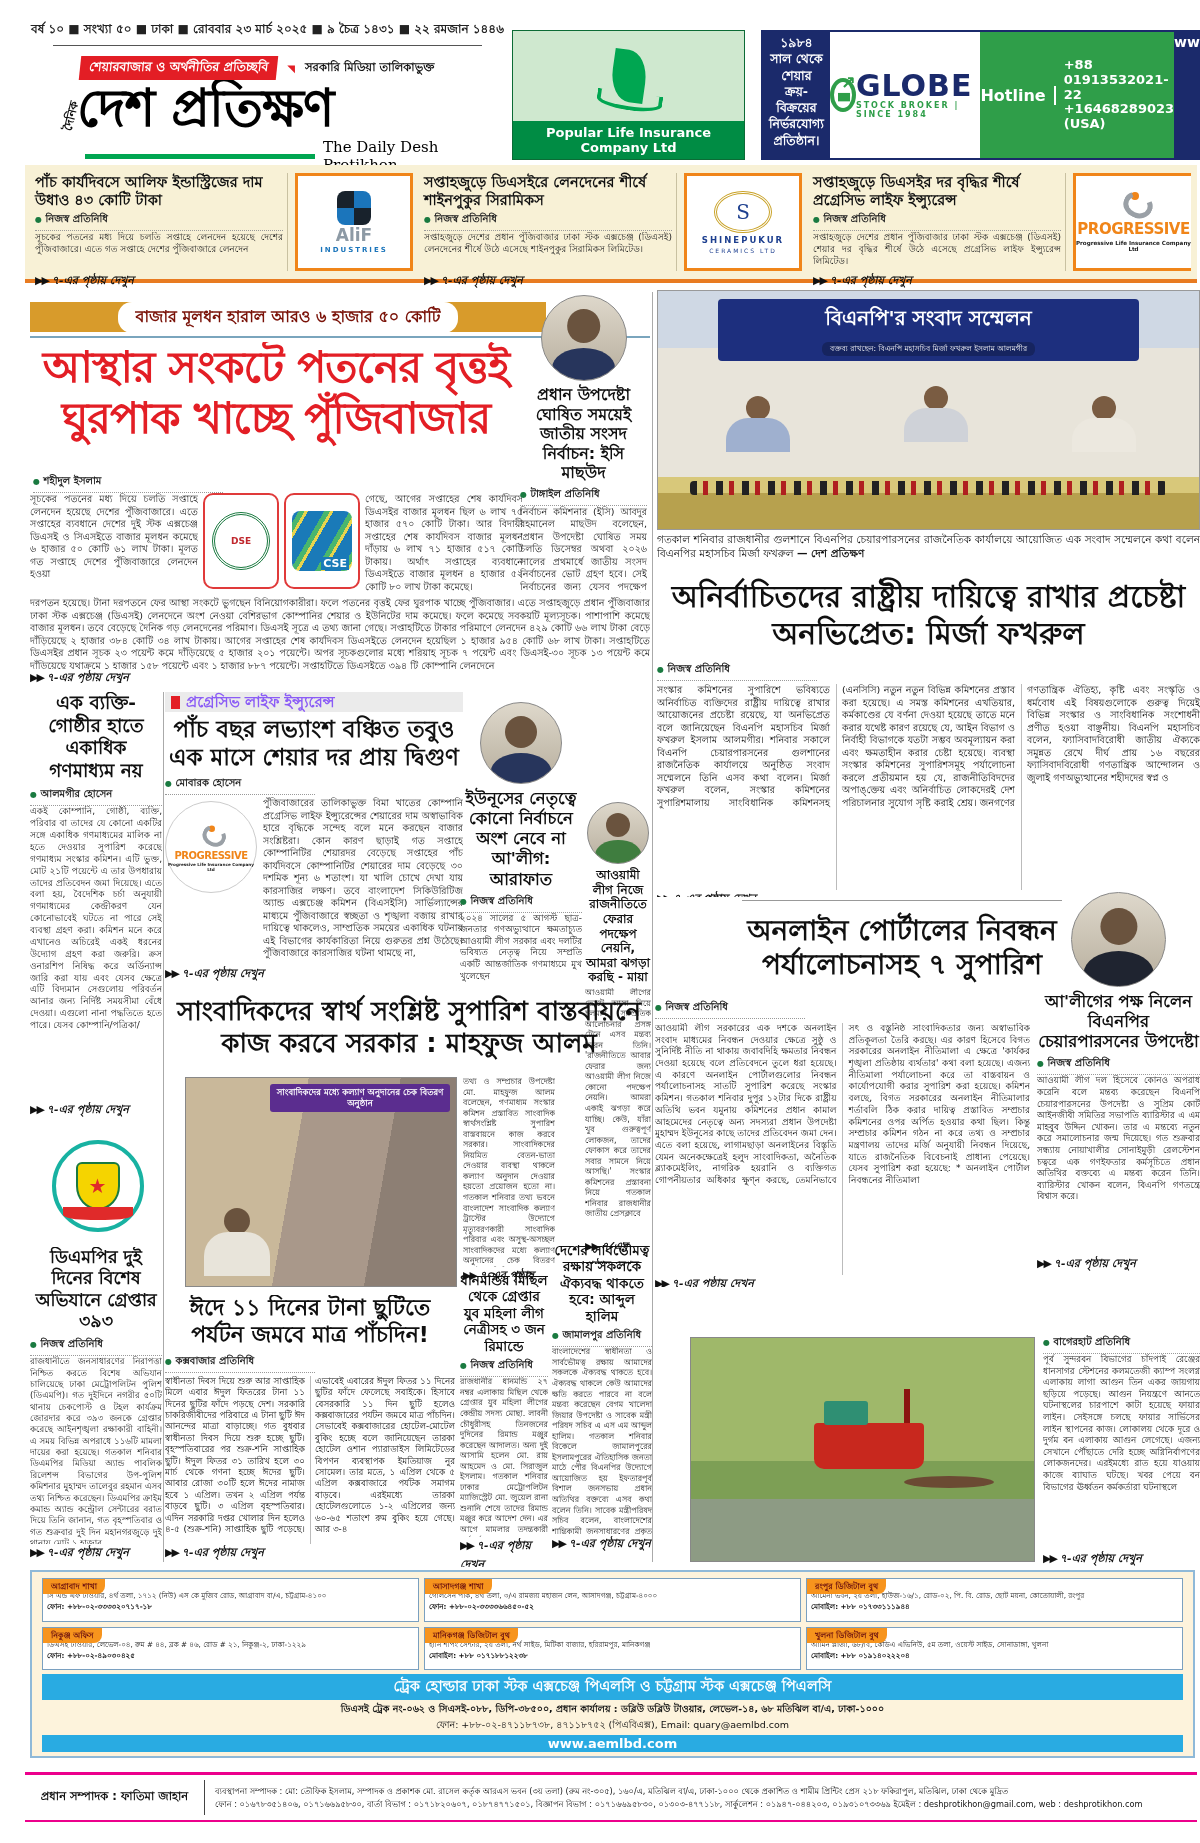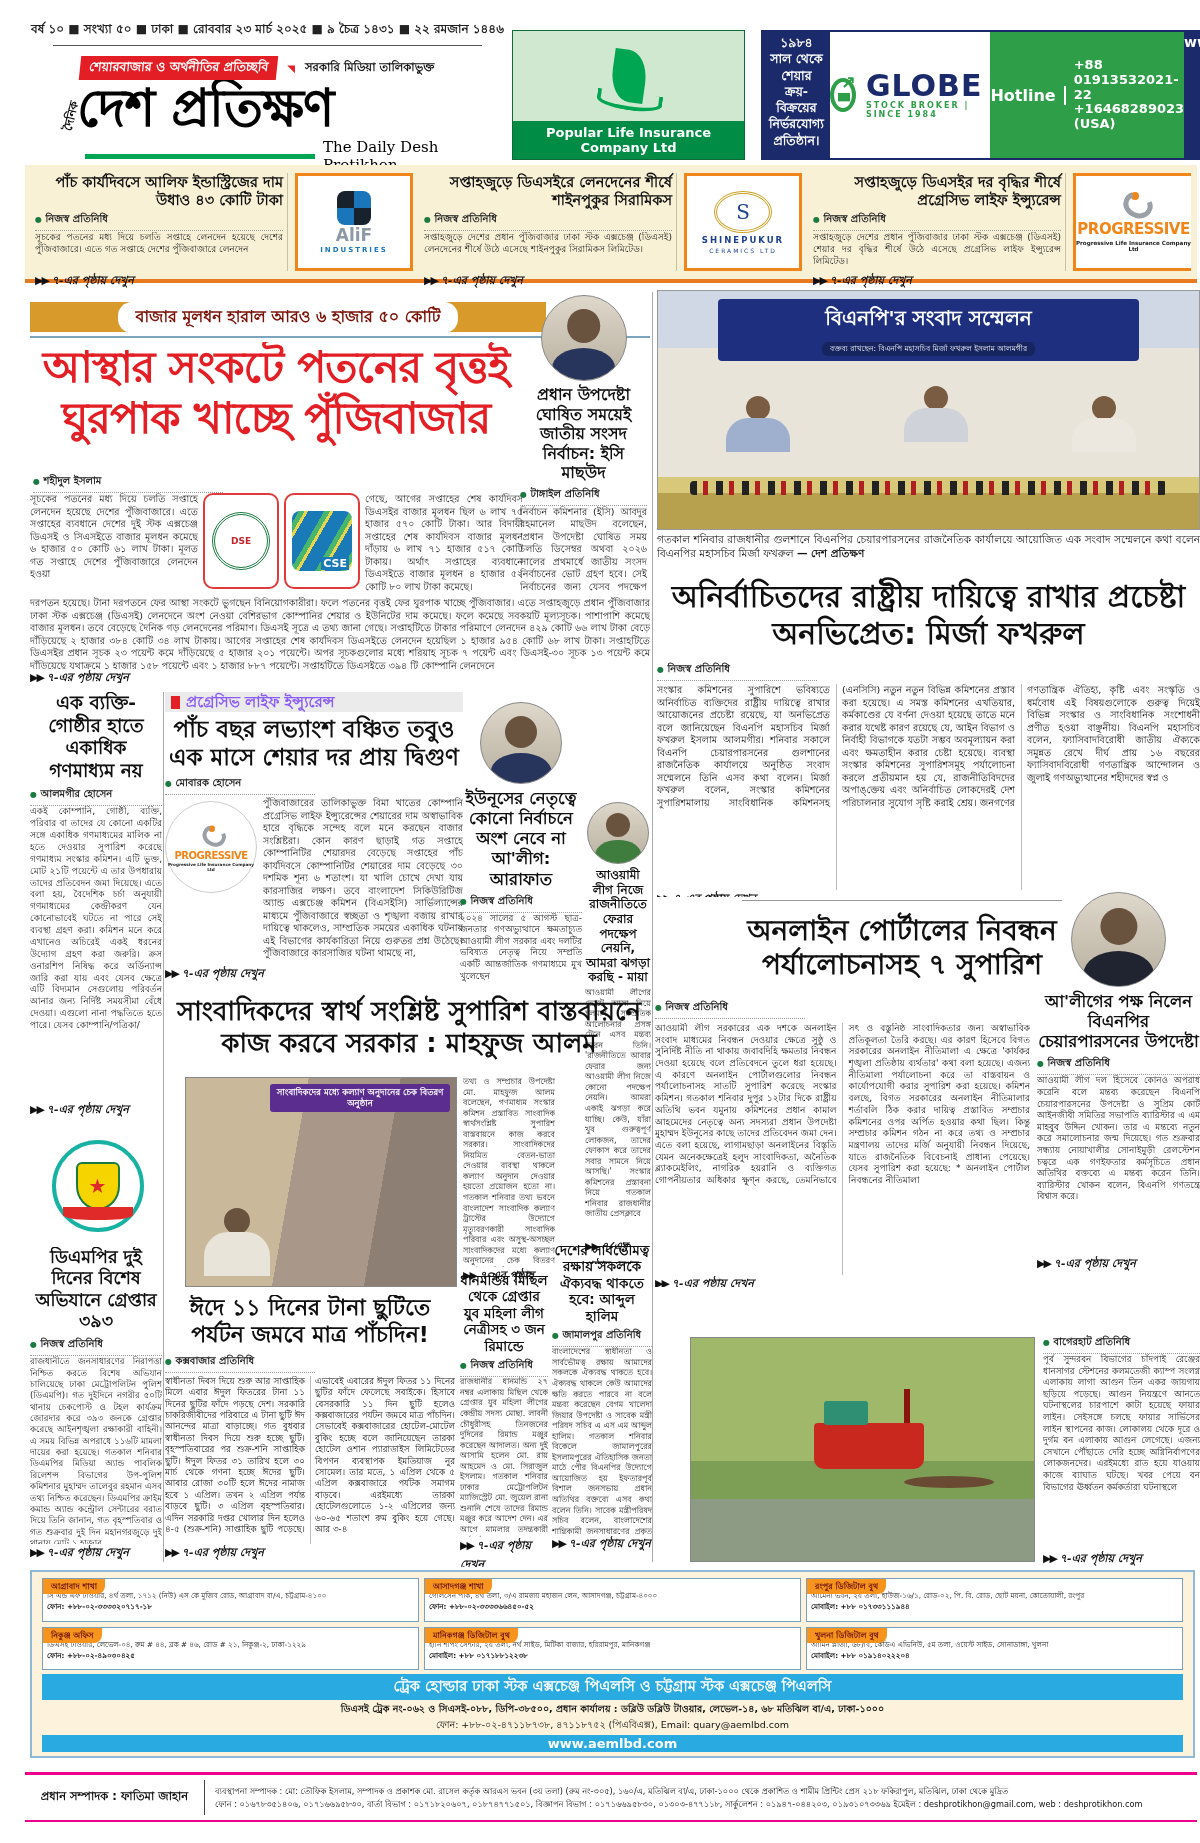--- a/index.html
+++ b/index.html
@@ -24,36 +24,36 @@
   .mast-en { font-size:15px; font-family:"DejaVu Serif","Liberation Serif",serif; margin-left:8px; color:#000; }
 
   .ad-plic { position:absolute; left:487px; top:22px; width:233px; height:130px; background:#cfe8cf; border:1px solid #0c6b36; display:flex; flex-direction:column; }
   .plic-logo-area { flex:1; display:flex; align-items:center; justify-content:center; }
   .plic-leaf { width:34px; height:52px; background:#00a651; border-radius:0 60% 0 60%; transform:rotate(8deg); position:relative; }
   .plic-leaf::after { content:""; position:absolute; left:-12px; bottom:-8px; width:58px; height:14px; border:4px solid #00a651; border-top:none; border-radius:0 0 50% 50%; }
   .plic-band { background:#008c44; color:#fff; font-weight:bold; font-size:13px; text-align:center; padding:4px 0; }
 
   .ad-globe { position:absolute; left:736px; top:22px; width:440px; height:130px; border:2px solid #1b2a6b; display:flex; flex-direction:row; }
   .globe-tag { background:#1b2a6b; color:#fff; font-size:12.5px; font-weight:bold; text-align:center; padding:3px 6px; line-height:1.3; }
-  .globe-mid { flex:1; background:#fff; display:flex; align-items:center; justify-content:center; gap:10px; }
+  .globe-mid { flex:1; background:#fff; display:flex; align-items:center; justify-content:center; }
   .globe-mark { width:34px; height:34px; border-radius:50%; border:4px solid #2f9e49; position:relative; }
   .globe-mark::before { content:"▮▮▮"; position:absolute; left:3px; top:8px; font-size:11px; color:#2f9e49; letter-spacing:-2px; }
   .globe-mark::after { content:"↗"; position:absolute; right:-4px; top:-10px; font-size:18px; font-weight:bold; color:#2f9e49; }
   .globe-word { font-size:30px; font-weight:bold; color:#1b2a6b; letter-spacing:1px; line-height:1; }
   .globe-sub { font-size:8px; font-weight:bold; color:#2f9e49; letter-spacing:2px; }
   .globe-hot { background:#2f9e49; color:#fff; display:flex; align-items:center; justify-content:center; gap:8px; padding:2px 0; }
   .globe-hot-label { font-size:16px; font-weight:bold; border-right:2px solid #fff; padding-right:8px; }
   .globe-phones { font-size:13px; font-weight:bold; line-height:1.15; }
   .globe-url { background:#1b2a6b; color:#fff; text-align:center; font-size:14px; font-weight:bold; padding:2px 0; }
 
   
   .teasers { position:absolute; left:25px; top:165px; width:1172px; height:118px; background:#f8f1d6; border-bottom:4px solid #e87b21; display:flex; align-items:stretch; padding:8px 6px; gap:7px; }
   .tz { flex:1.25; padding:0 4px; border-right:1px solid #c9c1a1; }
   .tz:last-child, .tz-logo:last-child { border-right:none; }
-  .tz h3 { font-size:14.5px; text-align:right; line-height:1.25; margin-bottom:2px; }
+  .tz h3 { font-size:14.5px; text-align:left; line-height:1.25; margin-bottom:2px; }
   .tz .byline { margin-bottom:1px; }
   .tz .body { font-size:9px; }
   .tz-logo { flex:0 0 118px; background:#fff; border:3px solid #f08519; display:flex; flex-direction:column; align-items:center; justify-content:center; gap:2px; }
   .alif-mark { width:34px; height:34px; border-radius:8px; background:conic-gradient(#1b75bb 0 25%,#18222c 25% 50%,#1b75bb 50% 75%,#18222c 75%); }
   .alif-word { font-size:17px; font-weight:bold; color:#8d9aa5; line-height:1; }
   .alif-sub { font-size:7px; color:#1b75bb; letter-spacing:2px; font-weight:bold; }
   .shine-oval { width:58px; height:42px; border:3px double #c9a227; border-radius:50%; display:flex; align-items:center; justify-content:center; font-family:"DejaVu Serif",serif; font-size:20px; color:#1d3f8f; }
   .shine-name { font-size:8.5px; letter-spacing:2px; color:#1d3f8f; font-weight:bold; }
   .shine-sub { font-size:6px; letter-spacing:2px; color:#1d3f8f; }
   .prog-mark { width:26px; height:26px; position:relative; }

